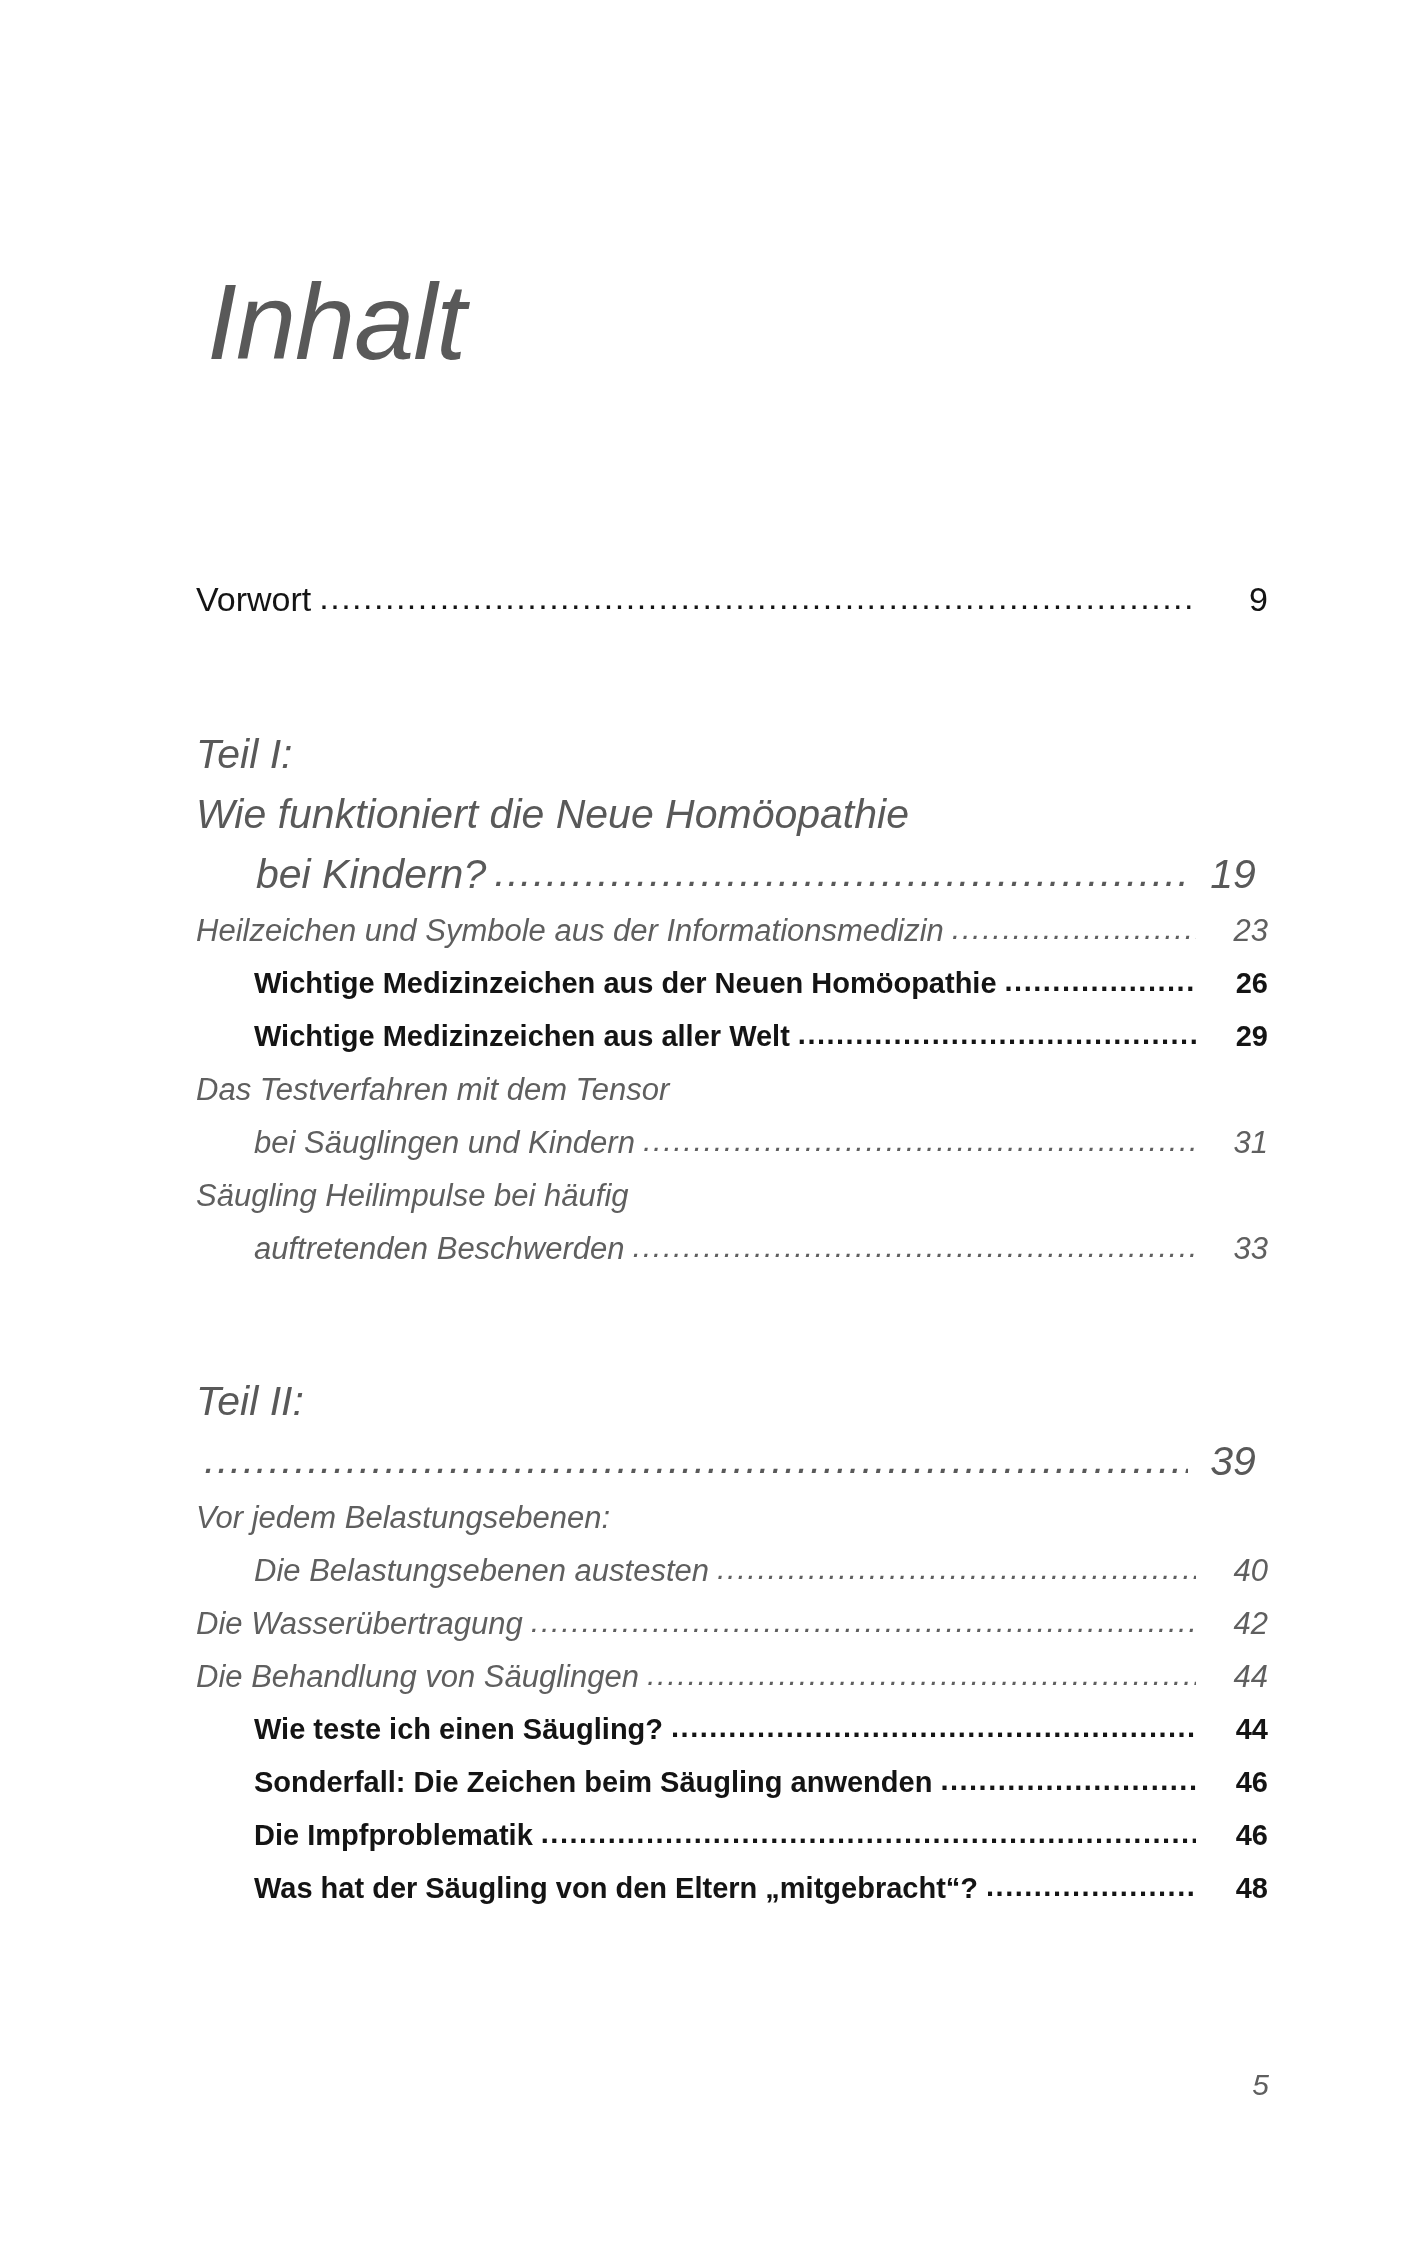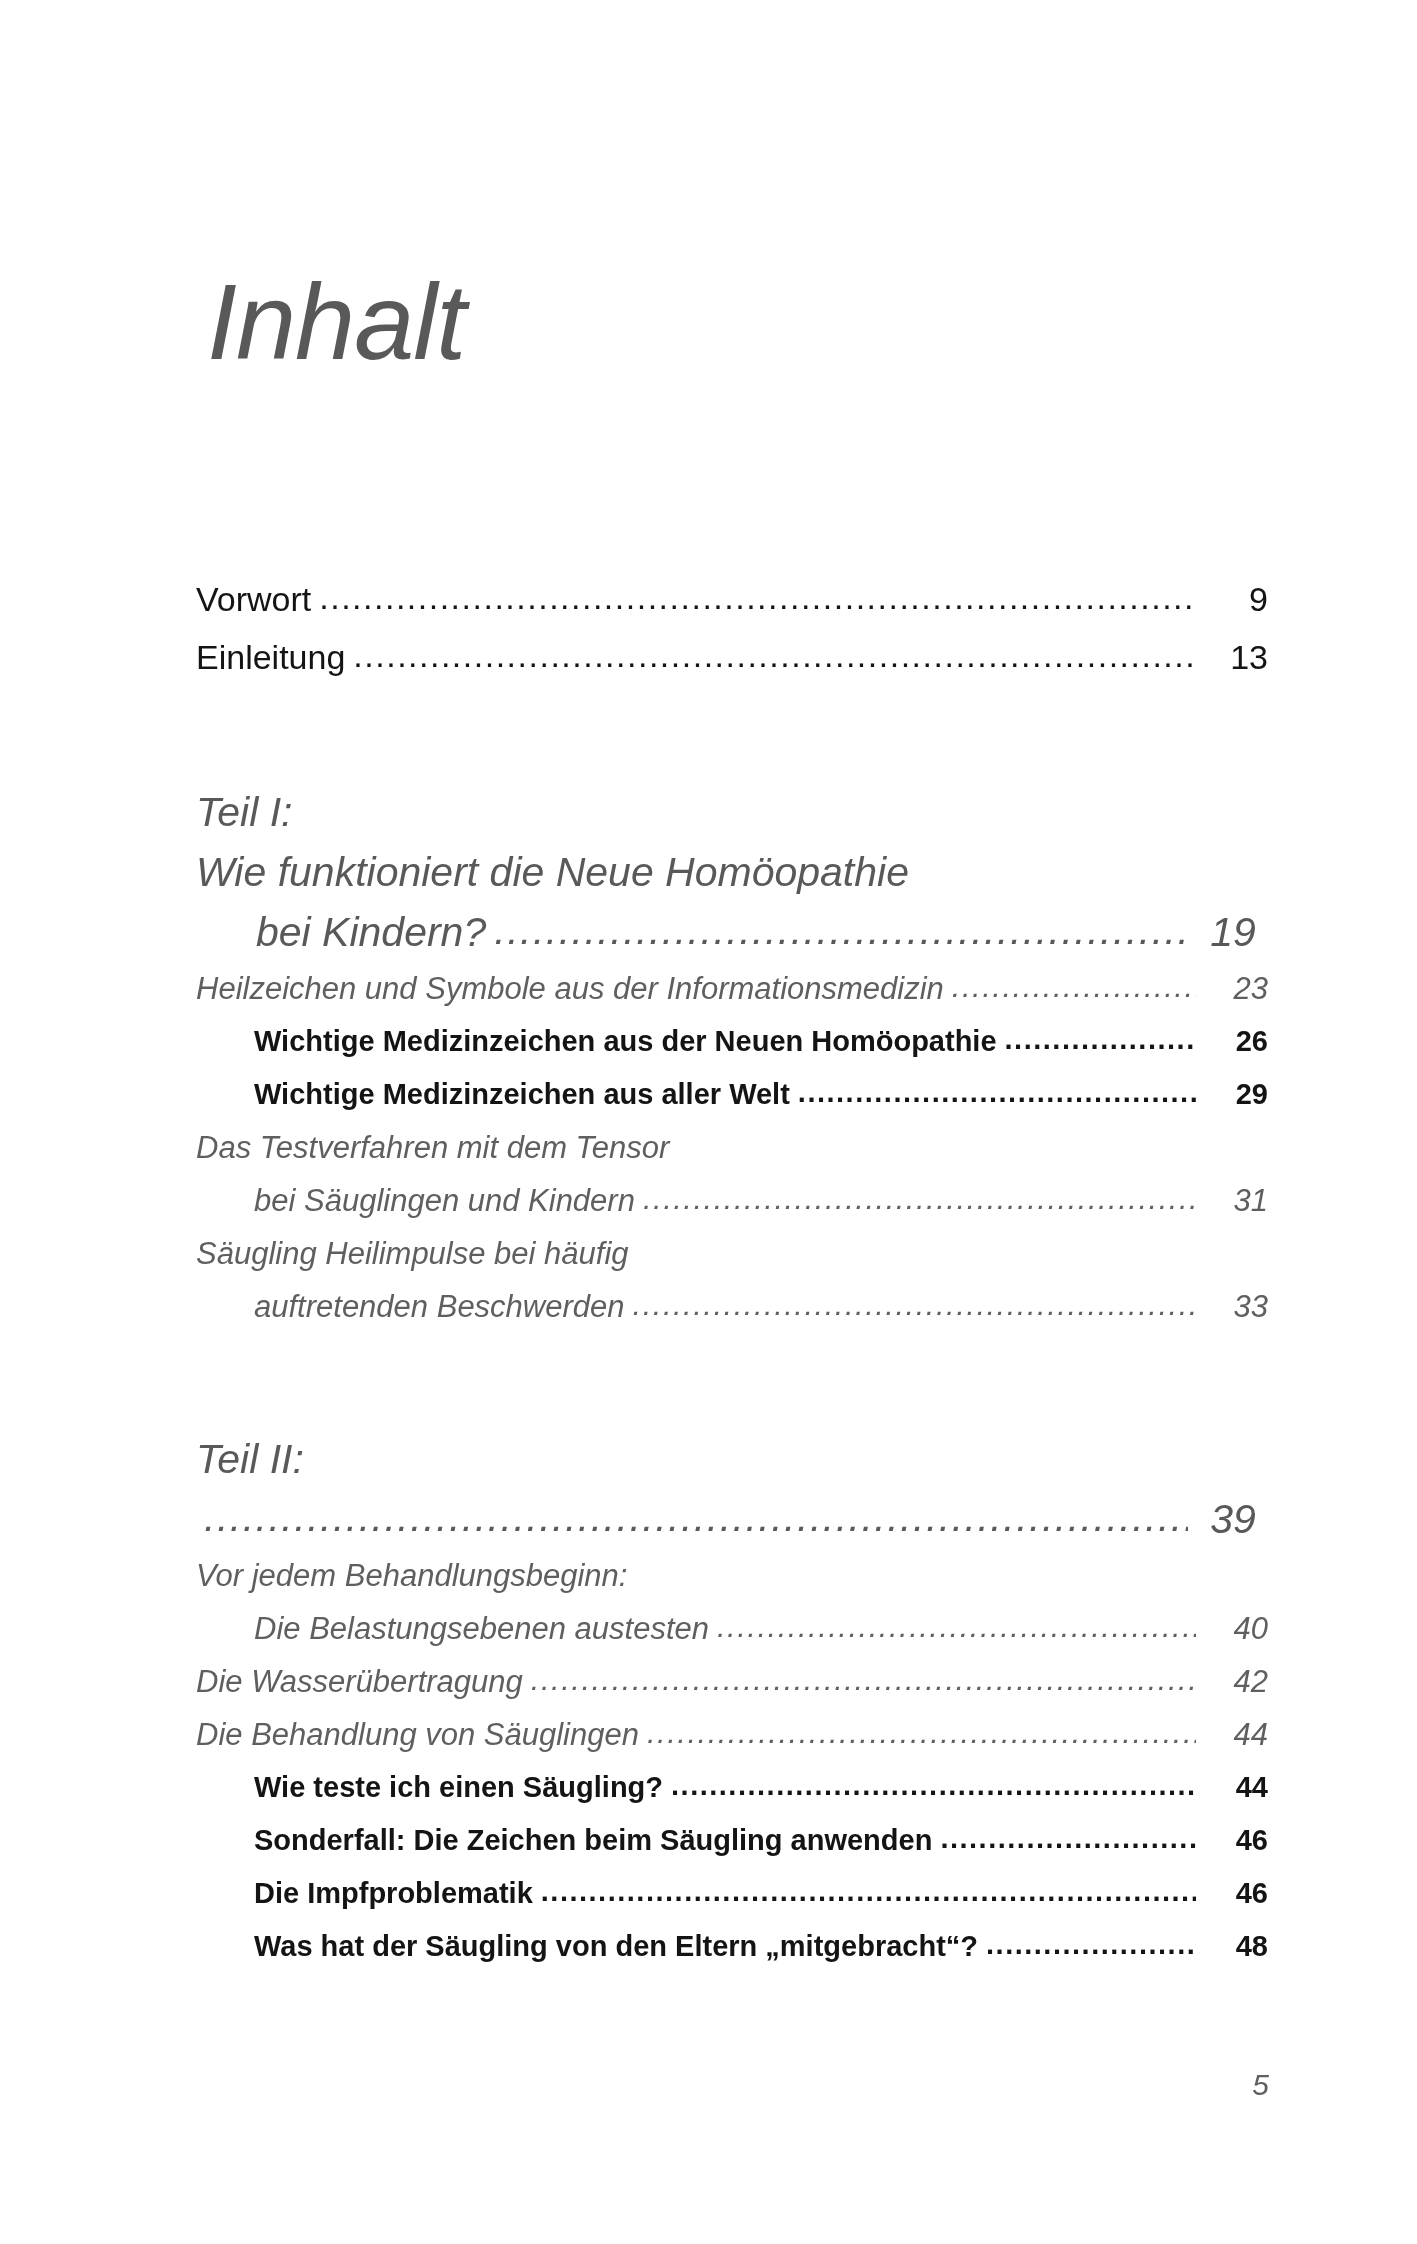--- a/index.html
+++ b/index.html
@@ -145,25 +145,20 @@
   <div class="toc-title">Inhalt</div>
 
   <div class="toc-list">
 
     <div class="lvl-front">
       <div class="toc-row">
         <span class="entry-text">Vorwort</span>
         <span class="leader"></span>
         <span class="page-num">9</span>
       </div>
-      <div class="toc-row">
-        <span class="entry-text">Einleitung</span>
-        <span class="leader"></span>
-        <span class="page-num">13</span>
-      </div>
     </div>
 
     <div class="gap-lg"></div>
 
     <div class="part">
       <div class="toc-row noleader">
         <span class="entry-text">Teil I:</span>
       </div>
       <div class="toc-row noleader">
         <span class="entry-text">Wie funktioniert die Neue Homöopathie</span>
@@ -228,21 +223,21 @@
         <span class="entry-text">Teil II:</span>
       </div>
       <div class="toc-row">
         <span class="leader"></span>
         <span class="page-num">39</span>
       </div>
     </div>
 
     <div class="lvl1">
       <div class="toc-row noleader">
-        <span class="entry-text">Vor jedem Behandlungsbeginn:</span>
+        <span class="entry-text">Vor jedem Belastungsebenen:</span>
       </div>
       <div class="toc-row">
         <span class="entry-text indent1">Die Belastungsebenen austesten</span>
         <span class="leader"></span>
         <span class="page-num">40</span>
       </div>
     </div>
 
     <div class="lvl1">
       <div class="toc-row">

